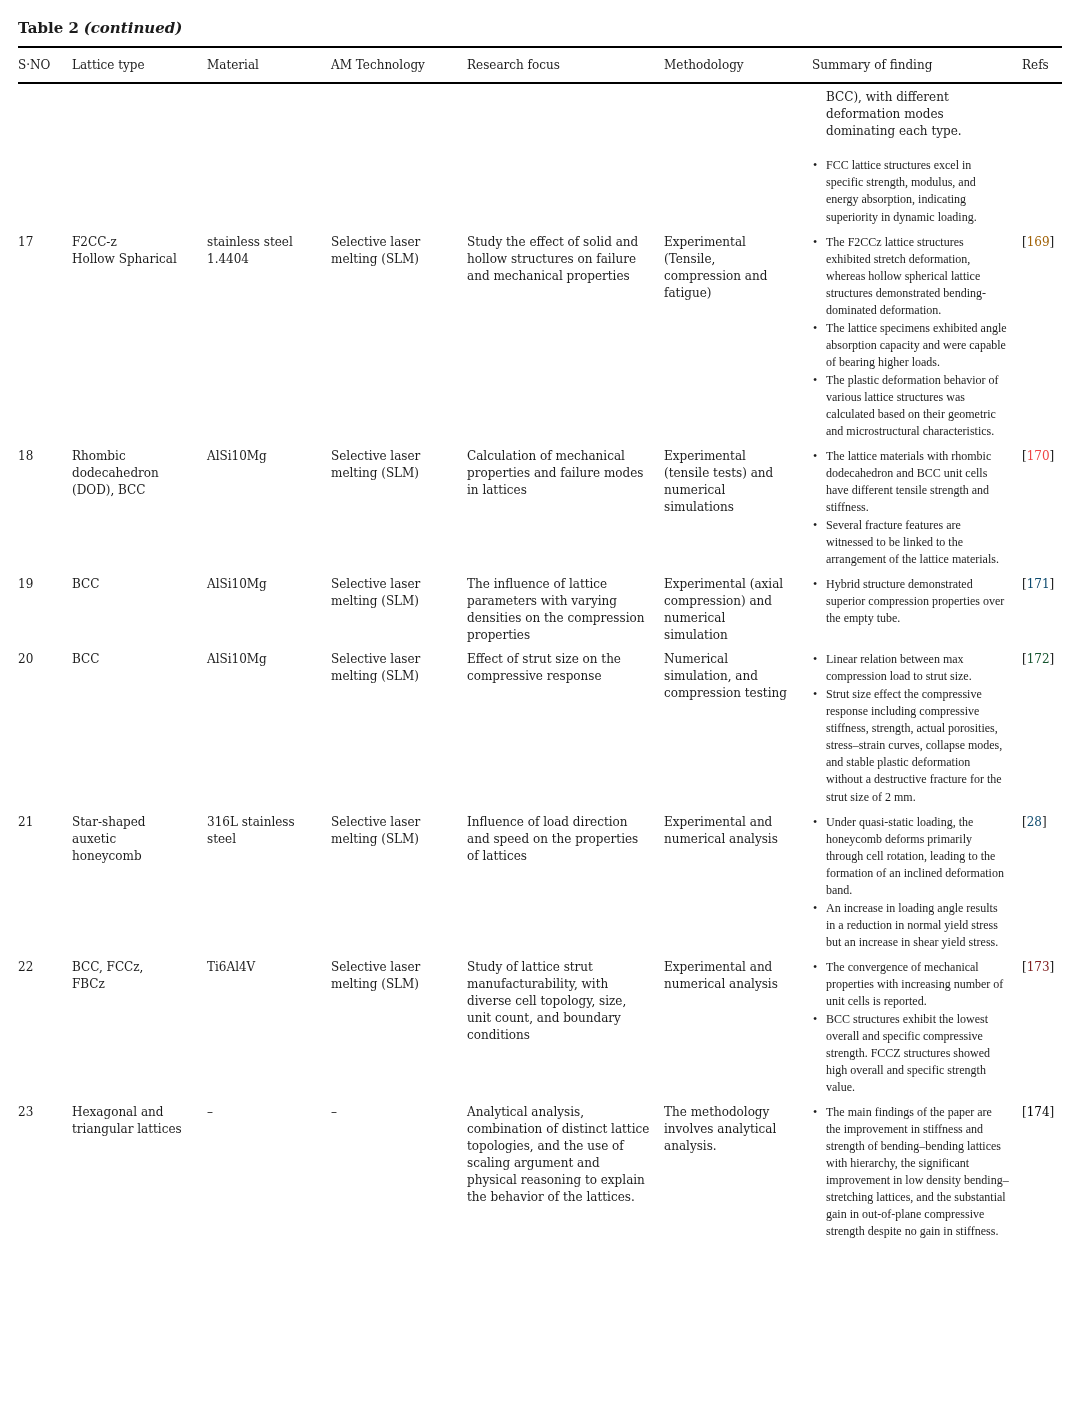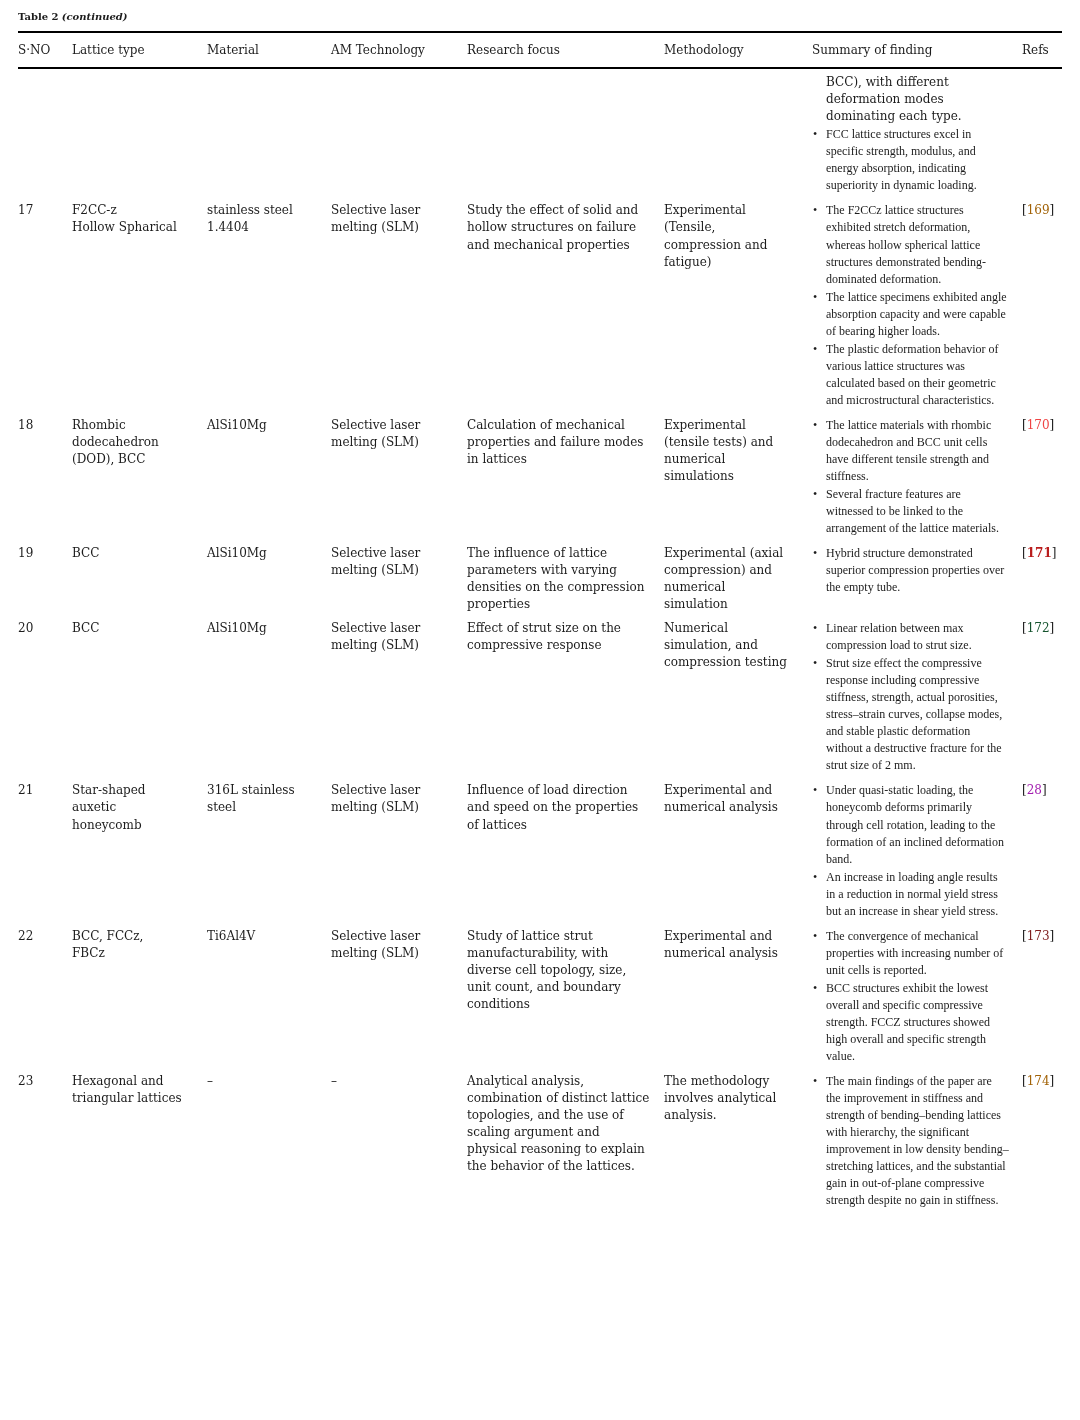--- a/index.html
+++ b/index.html
@@ -1,26 +1,26 @@
 <!DOCTYPE html>
 <html><head>
 <meta charset="utf-8">
 <style>
   html,body{margin:0;padding:0;background:#ffffff;color:#1c1c1c;}
   body{font-family:"DejaVu Serif", "Liberation Serif", serif;font-size:12px;line-height:1.42;}
   .page{width:1080px;min-height:1420px;box-sizing:border-box;padding:10px 18px 6px 18px;background:#fff;}
-  .title{font-size:10px;margin:0 0 7px 0;}
+  .title{font-size:15px;margin:8px 0 7px 0;}
   .title .tb{font-weight:bold;}
   .title .ti{font-weight:bold;font-style:italic;}
   table.main{border-collapse:collapse;width:100%;table-layout:fixed;border-top:2px solid #000;}
   thead th{text-align:left;font-weight:normal;font-size:12px;padding:9px 12px 8px 0;border-bottom:2px solid #000;vertical-align:bottom;margin-top:33px;}
   td{vertical-align:top;padding:5px 13px 2px 0;font-size:12px;}
   td.c-refs{padding-right:0;}
   .pre{white-space:pre-line;}
-  .lead{padding-left:14px;margin-bottom:1px;}
+  .lead{padding-left:14px;margin-bottom:17px;}
   .bullet{position:relative;padding-left:14px;margin-bottom:1px;font-family:Liberation Serif, serif;}
   .bullet::before{content:"\2022";position:absolute;left:1px;top:0;}
   .refnum{color:#4ba3c9;}
 </style>
 </head>
 <body>
 
 <div class="page">
 
   <div class="title"><span class="tb">Table 2</span> <span class="ti">(continued)</span></div>
@@ -111,21 +111,21 @@
     <td class="c-am pre">Selective laser
 melting (SLM)</td>
     <td class="c-focus">The influence of lattice parameters with varying densities on the compression properties</td>
     <td class="c-method pre">Experimental (axial
 compression) and
 numerical
 simulation</td>
     <td class="c-summary">
             <div class="bullet"><span>Hybrid structure demonstrated superior compression properties over the empty tube.</span></div>
           </td>
-    <td class="c-refs"><span>[</span><span class="refnum" style="color: #b91c1c; font-weight: bold;">171</span><span>]</span></td>
+    <td class="c-refs"><span>[</span><span class="refnum" style="color: #0c4a6e;">171</span><span>]</span></td>
   </tr>
 
   <tr>
     <td class="c-sno">20</td>
     <td class="c-lattice pre">BCC</td>
     <td class="c-material pre">AlSi10Mg</td>
     <td class="c-am pre">Selective laser
 melting (SLM)</td>
     <td class="c-focus">Effect of strut size on the compressive response</td>
     <td class="c-method pre">Numerical
@@ -147,21 +147,21 @@
 steel</td>
     <td class="c-am pre">Selective laser
 melting (SLM)</td>
     <td class="c-focus">Influence of load direction and speed on the properties of lattices</td>
     <td class="c-method pre">Experimental and
 numerical analysis</td>
     <td class="c-summary">
             <div class="bullet"><span>Under quasi-static loading, the honeycomb deforms primarily through cell rotation, leading to the formation of an inclined deformation band.</span></div>
             <div class="bullet"><span>An increase in loading angle results in a reduction in normal yield stress but an increase in shear yield stress.</span></div>
           </td>
-    <td class="c-refs"><span>[</span><span class="refnum" style="color: #a21caf;">28</span><span>]</span></td>
+    <td class="c-refs"><span>[</span><span class="refnum" style="color: #0c4a6e;">28</span><span>]</span></td>
   </tr>
 
   <tr>
     <td class="c-sno">22</td>
     <td class="c-lattice pre">BCC, FCCz,
 FBCz</td>
     <td class="c-material pre">Ti6Al4V</td>
     <td class="c-am pre">Selective laser
 melting (SLM)</td>
     <td class="c-focus">Study of lattice strut manufacturability, with diverse cell topology, size, unit count, and boundary conditions</td>
@@ -180,19 +180,19 @@
 triangular lattices</td>
     <td class="c-material pre">–</td>
     <td class="c-am pre">–</td>
     <td class="c-focus">Analytical analysis, combination of distinct lattice topologies, and the use of scaling argument and physical reasoning to explain the behavior of the lattices.</td>
     <td class="c-method pre">The methodology
 involves analytical
 analysis.</td>
     <td class="c-summary">
             <div class="bullet"><span>The main findings of the paper are the improvement in stiffness and strength of bending–bending lattices with hierarchy, the significant improvement in low density bending–stretching lattices, and the substantial gain in out-of-plane compressive strength despite no gain in stiffness.</span></div>
           </td>
-    <td class="c-refs"><span>[</span><span class="refnum" style="color: #a16207; margin-top: 8px;">174</span><span>]</span></td>
+    <td class="c-refs"><span>[</span><span class="refnum" style="color: #000000; margin-top: 8px;">174</span><span>]</span></td>
   </tr>
 
 </tbody>
   </table>
 
 </div>
 
 </body></html>

